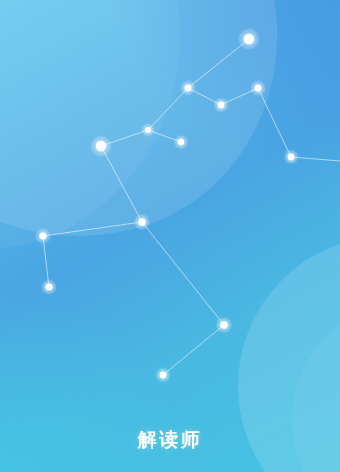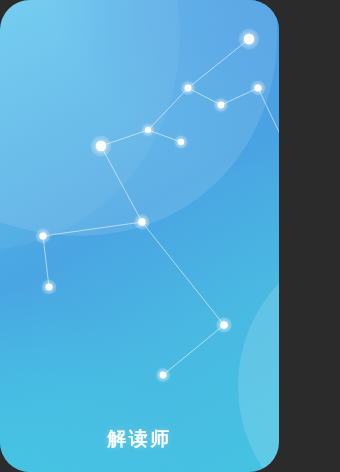--- a/index.html
+++ b/index.html
@@ -2,26 +2,25 @@
 <html><head>
 <meta charset="utf-8">
 <style>
   html, body {
     margin: 0;
     padding: 0;
     background: #2b2b2b;
   }
   #app {
     position: relative;
-    width: 279px;
+    width: 340px;
     height: 472px;
     overflow: hidden;
-    font-family: Liberation Mono, monospace;
+    font-family: Liberation Sans, sans-serif;
     background: linear-gradient(150deg, #5cc5ee 0%, #52b5e8 22%, #4aa5e2 46%, #49b9e2 70%, #45c3e2 100%);
-    border-radius: 30px;
   }
   
   .bg-tint-topright {
     position: absolute;
     inset: 0;
     background: radial-gradient(ellipse 360px 320px at 105% -10%, rgba(70,150,226,0.95) 0%, rgba(70,150,226,0.55) 38%, rgba(70,150,226,0) 70%);
     pointer-events: none;
   }
   .bg-tint-bottomleft {
     position: absolute;

